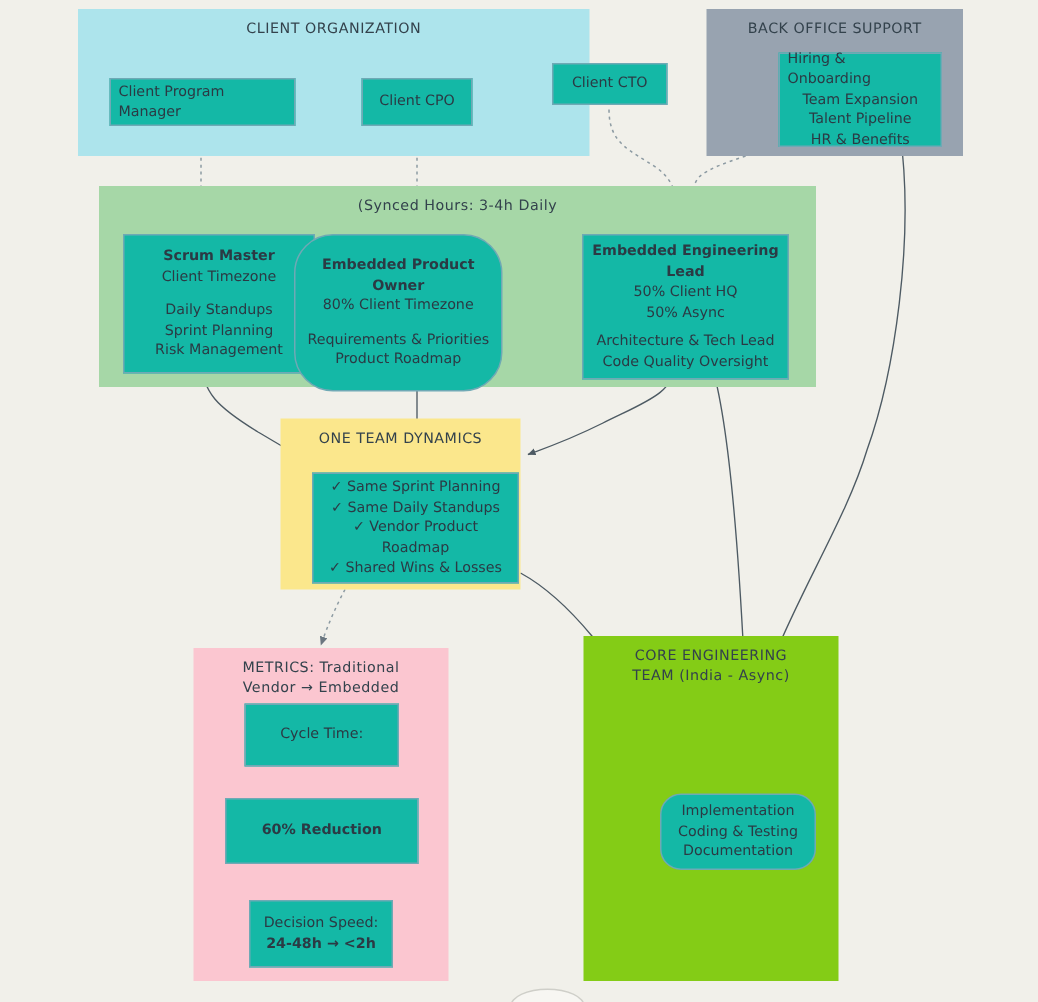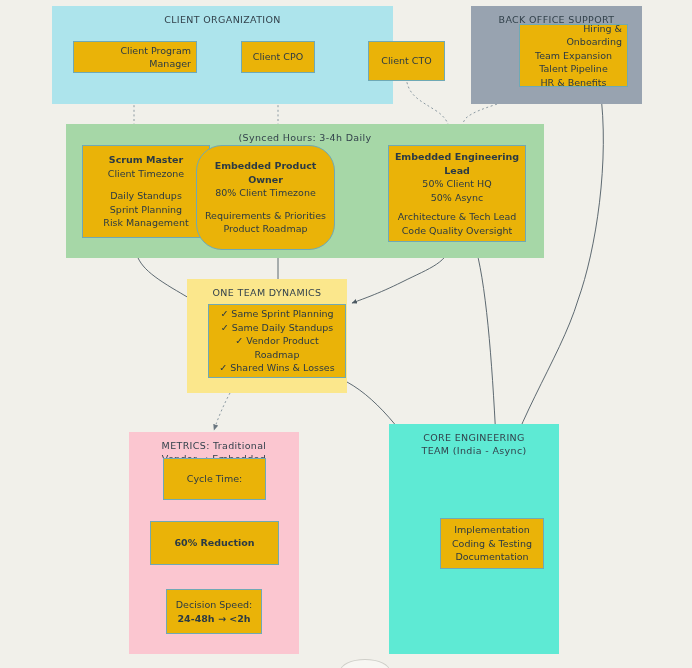--- a/index.html
+++ b/index.html
@@ -19,53 +19,54 @@
     position:absolute;left:0;right:0;top:7px;
     text-align:center;font-size:9.5px;letter-spacing:.35px;
     color:#33424c;line-height:13px;
   }
 
   .c-client{background:#ade4ec;left:52px;top:6px;width:341px;height:98px;}
   .c-back{background:#98a3b0;left:471px;top:6px;width:171px;height:98px;}
   .c-embedded{background:#a6d7a7;left:66px;top:124px;width:478px;height:134px;}
   .c-dynamics{background:#fbe78c;left:187px;top:279px;width:160px;height:114px;}
   .c-metrics{background:#fbc6d0;left:129px;top:432px;width:170px;height:222px;}
-  .c-core{background:#5eead4;left:389px;top:424px;width:170px;height:230px;}
+  .c-core{background:#84cc16;left:389px;top:424px;width:170px;height:230px;}
 
   .node{
     position:absolute;box-sizing:border-box;
-    background:#eab308;border:1px solid #6fa9b5;
+    background:#14b8a6;border:1px solid #6fa9b5;
     display:flex;flex-direction:column;align-items:center;justify-content:center;
-    text-align:right;font-size:9.5px;line-height:13.5px;color:#2b3a44;
+    text-align:left;font-size:9.5px;line-height:13.5px;color:#2b3a44;
     padding:4px 5px;
+    margin-top:11px;
   }
   .node .ttl{font-weight:bold;}
   .node .gap{height:9px;}
 
   
   .n-cpm{left:73px;top:41px;width:124px;height:32px;}
   .n-cpo{left:241px;top:41px;width:74px;height:32px;}
-  .n-cto{left:368px;top:41px;width:77px;height:40px;}
+  .n-cto{left:368px;top:31px;width:77px;height:28px;}
   .n-back{left:519px;top:24px;width:109px;height:63px;}
 
   
   .n-scrum{left:82px;top:145px;width:128px;height:93px;}
   .n-epo{left:196px;top:145px;width:139px;height:105px;border-radius:26px;}
   .n-eel{left:388px;top:145px;width:138px;height:97px;}
 
   
   .n-otd{left:208px;top:304px;width:138px;height:74px;}
 
   
   .n-m1{left:163px;top:458px;width:103px;height:42px;}
   .n-m2{left:150px;top:521px;width:129px;height:44px;}
   .n-m3{left:166px;top:589px;width:96px;height:45px;}
 
   
-  .n-impl{left:440px;top:518px;width:104px;height:51px;}
+  .n-impl{left:440px;top:518px;width:104px;height:51px;border-radius:14px;}
 
   .ellipse-stub{
     position:absolute;left:340px;top:659px;width:48px;height:22px;
     border:1px solid #cfcfc9;border-radius:50%;background:#f7f6f2;
   }
 </style>
 </head>
 <body>
 
 <div id="stage">

